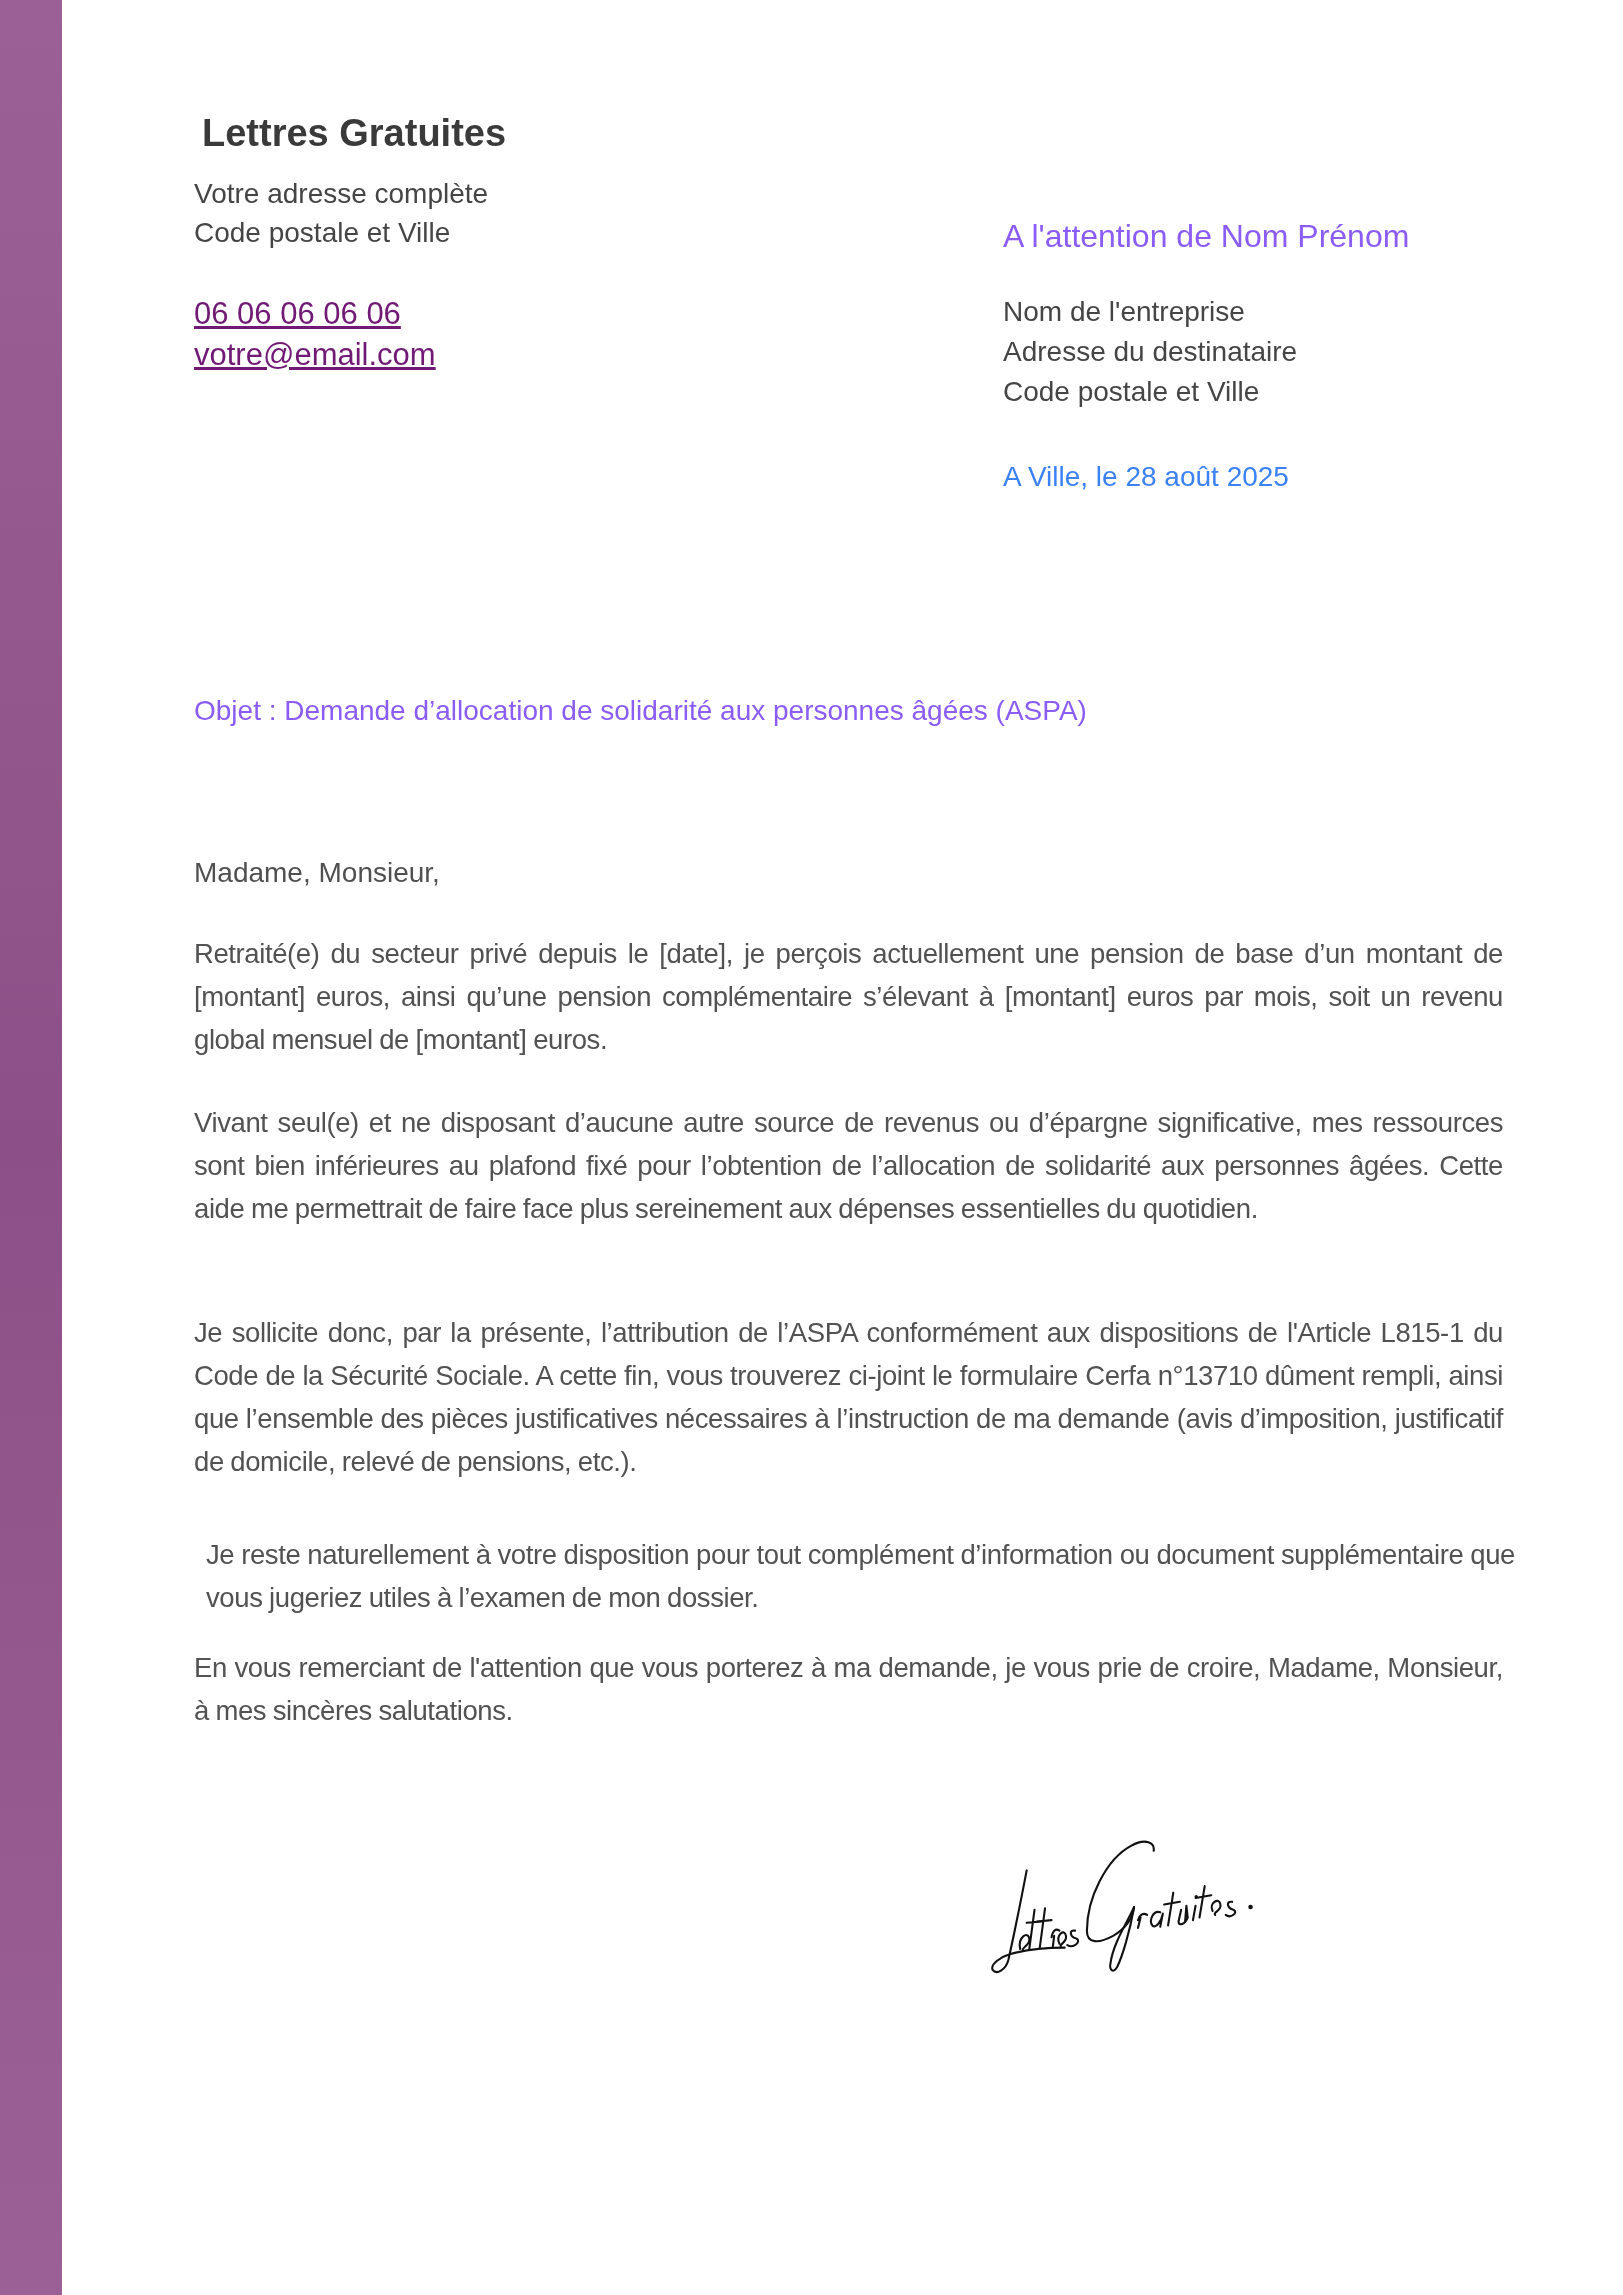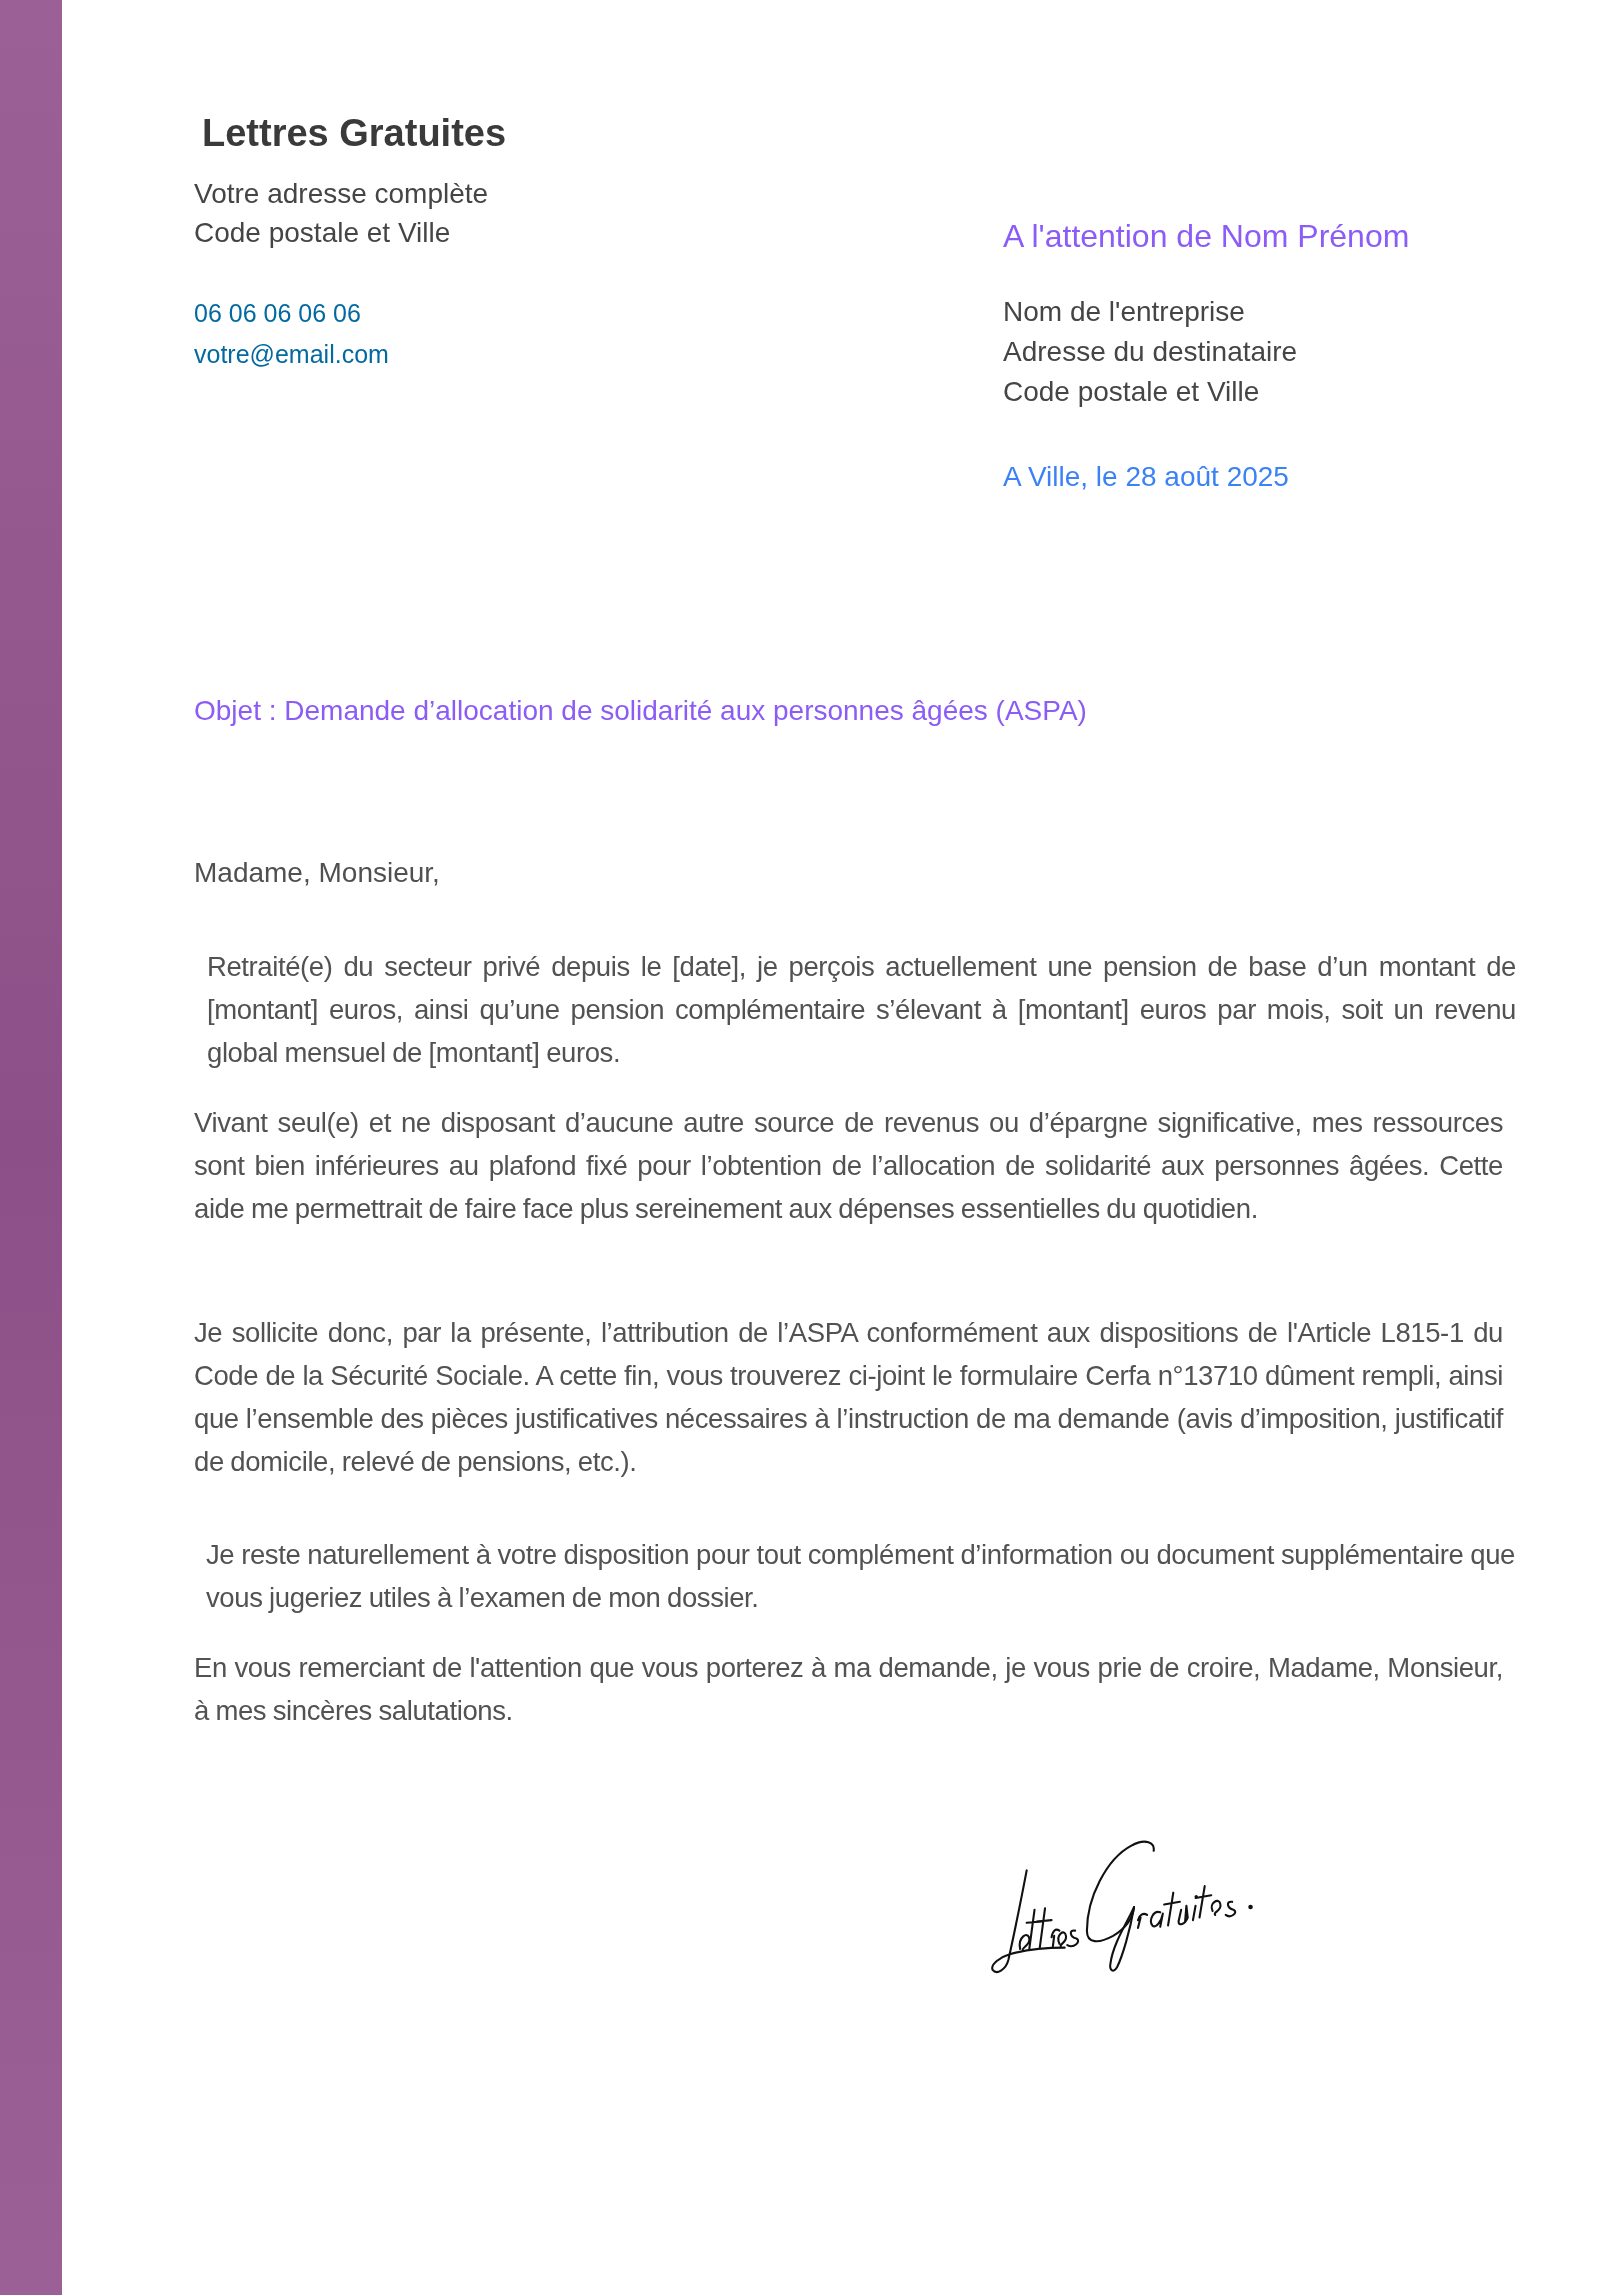--- a/index.html
+++ b/index.html
@@ -5,21 +5,21 @@
   html, body { margin:0; padding:0; background:#ffffff; }
   body { width:1623px; height:2295px; position:relative; overflow:hidden;
          font-family:"Liberation Sans", "DejaVu Sans", sans-serif; color:#4d4d4d; }
   .sidebar { position:absolute; left:0; top:0; width:62px; height:2295px;
              background:linear-gradient(to bottom, #9b6196 0%, #8d4f87 50%, #9b6196 100%); }
   .block { position:absolute; }
   .line { display:block; white-space:nowrap; }
   .sender-name { position:absolute; left:194px; top:110px; font-size:38px; font-weight:bold;
                  color:#3a3a3a; line-height:46px; white-space:nowrap;margin-left:8px; }
   .sender-info { left:194px; top:174px; font-size:28px; line-height:39px; color:#454545; }
-  .sender-contact { left:194px; top:293px; font-size:25px; line-height:41px; color:#0369a1; }
+  .sender-contact { left:194px; top:293px; font-size:31px; line-height:41px; color:#701a75;text-decoration:underline; }
   .recipient-heading { position:absolute; left:1003px; top:217px; font-size:32px; font-weight:normal;
                        color:#8b5cf6; white-space:nowrap; line-height:39px; }
   .recipient-info { left:1003px; top:292px; font-size:28px; line-height:40px; color:#454545; }
   .date { position:absolute; left:1003px; top:457px; font-size:28px; line-height:39px; color:#3b82f6; white-space:nowrap; }
   .subject { position:absolute; left:194px; top:691px; font-size:28px; line-height:39px; color:#8b5cf6; white-space:nowrap; }
   .salutation { position:absolute; left:194px; top:853px; font-size:28px; line-height:39px; color:#505050; white-space:nowrap; }
   .para { position:absolute; left:194px; width:1309px; font-size:27.5px; line-height:43px; color:#525252;
           text-align:justify; text-align-last:left; letter-spacing:-0.4px; word-spacing:-0.7px; }
   .p1 { top:932px; }
   .p2 { top:1101px; }
@@ -52,21 +52,21 @@
   <span class="line">Adresse du destinataire</span>
   <span class="line">Code postale et Ville</span>
 </div>
 
 <div class="date">A Ville, le 28 août 2025</div>
 
 <div class="subject">Objet : Demande d’allocation de solidarité aux personnes âgées (ASPA)</div>
 
 <div class="salutation">Madame, Monsieur,</div>
 
-<p class="para p1" style="margin:13px">Retraité(e) du secteur privé depuis le [date], je perçois actuellement une pension de base d’un montant de [montant] euros, ainsi qu’une pension complémentaire s’élevant à [montant] euros par mois, soit un revenu global mensuel de [montant] euros.</p>
+<p class="para p1" style="margin:0">Retraité(e) du secteur privé depuis le [date], je perçois actuellement une pension de base d’un montant de [montant] euros, ainsi qu’une pension complémentaire s’élevant à [montant] euros par mois, soit un revenu global mensuel de [montant] euros.</p>
 <p class="para p2" style="margin:0">Vivant seul(e) et ne disposant d’aucune autre source de revenus ou d’épargne significative, mes ressources sont bien inférieures au plafond fixé pour l’obtention de l’allocation de solidarité aux personnes âgées. Cette aide me permettrait de faire face plus sereinement aux dépenses essentielles du quotidien.</p>
 <p class="para p3" style="margin:0">Je sollicite donc, par la présente, l’attribution de l’ASPA conformément aux dispositions de l'Article L815-1 du Code de la Sécurité Sociale. A cette fin, vous trouverez ci-joint le formulaire Cerfa n°13710 dûment rempli, ainsi que l’ensemble des pièces justificatives nécessaires à l’instruction de ma demande (avis d’imposition, justificatif de domicile, relevé de pensions, etc.).</p>
 <p class="para p4" style="margin:12px">Je reste naturellement à votre disposition pour tout complément d’information ou document supplémentaire que vous jugeriez utiles à l’examen de mon dossier.</p>
 <p class="para p5" style="margin:0">En vous remerciant de l'attention que vous porterez à ma demande, je vous prie de croire, Madame, Monsieur, à mes sincères salutations.</p>
 
 <div class="signature" title="Lettres Gratuites.">
   <svg width="380" height="144" viewBox="0 0 580 220" fill="none" stroke="#111" stroke-width="3.2" stroke-linecap="round" stroke-linejoin="round">
 
     <path d="M68 48 C60 90 50 140 40 185 C36 200 22 208 16 200 C12 192 28 180 42 176 C70 168 100 166 126 166"></path>
 

